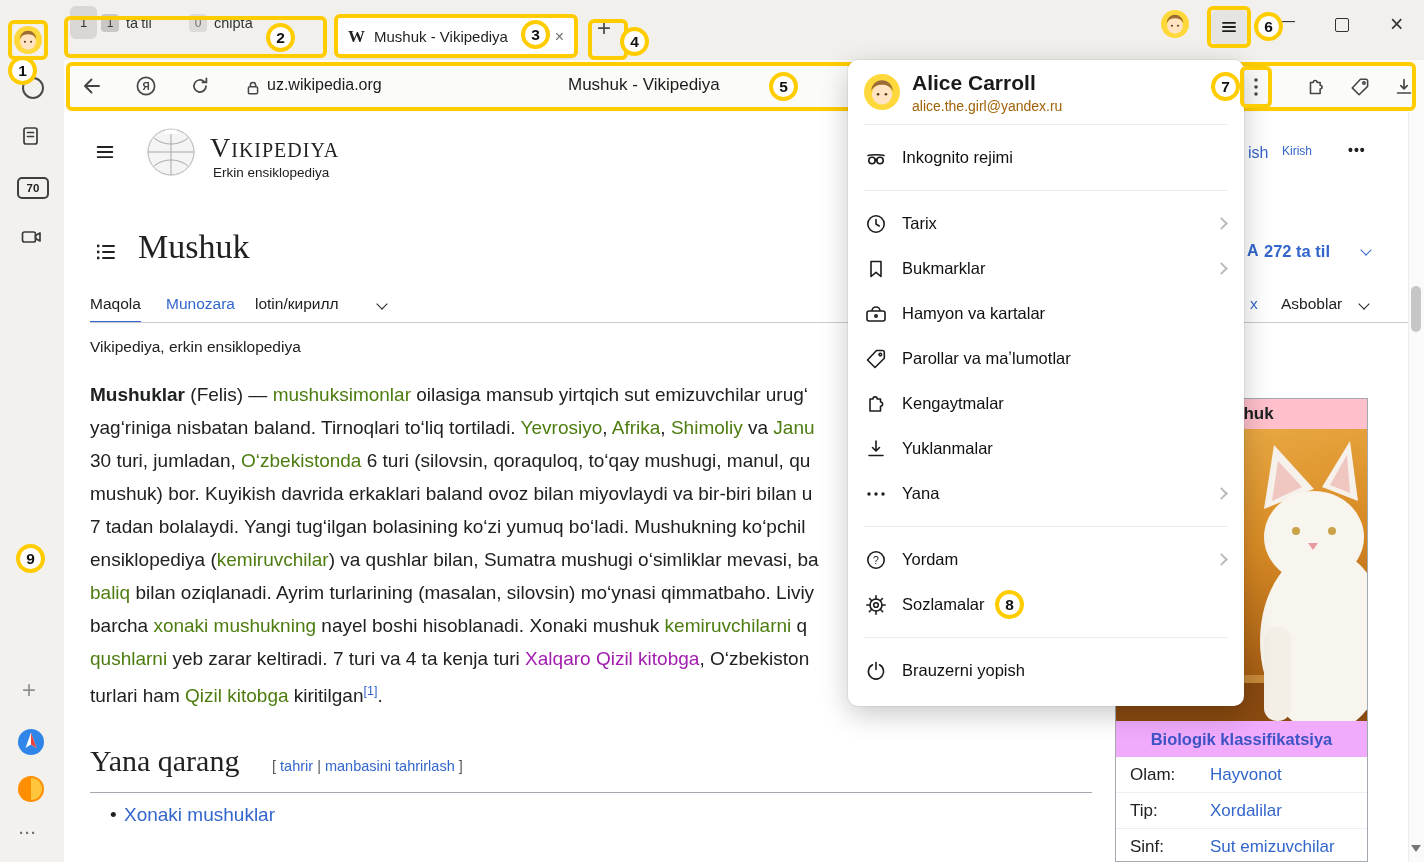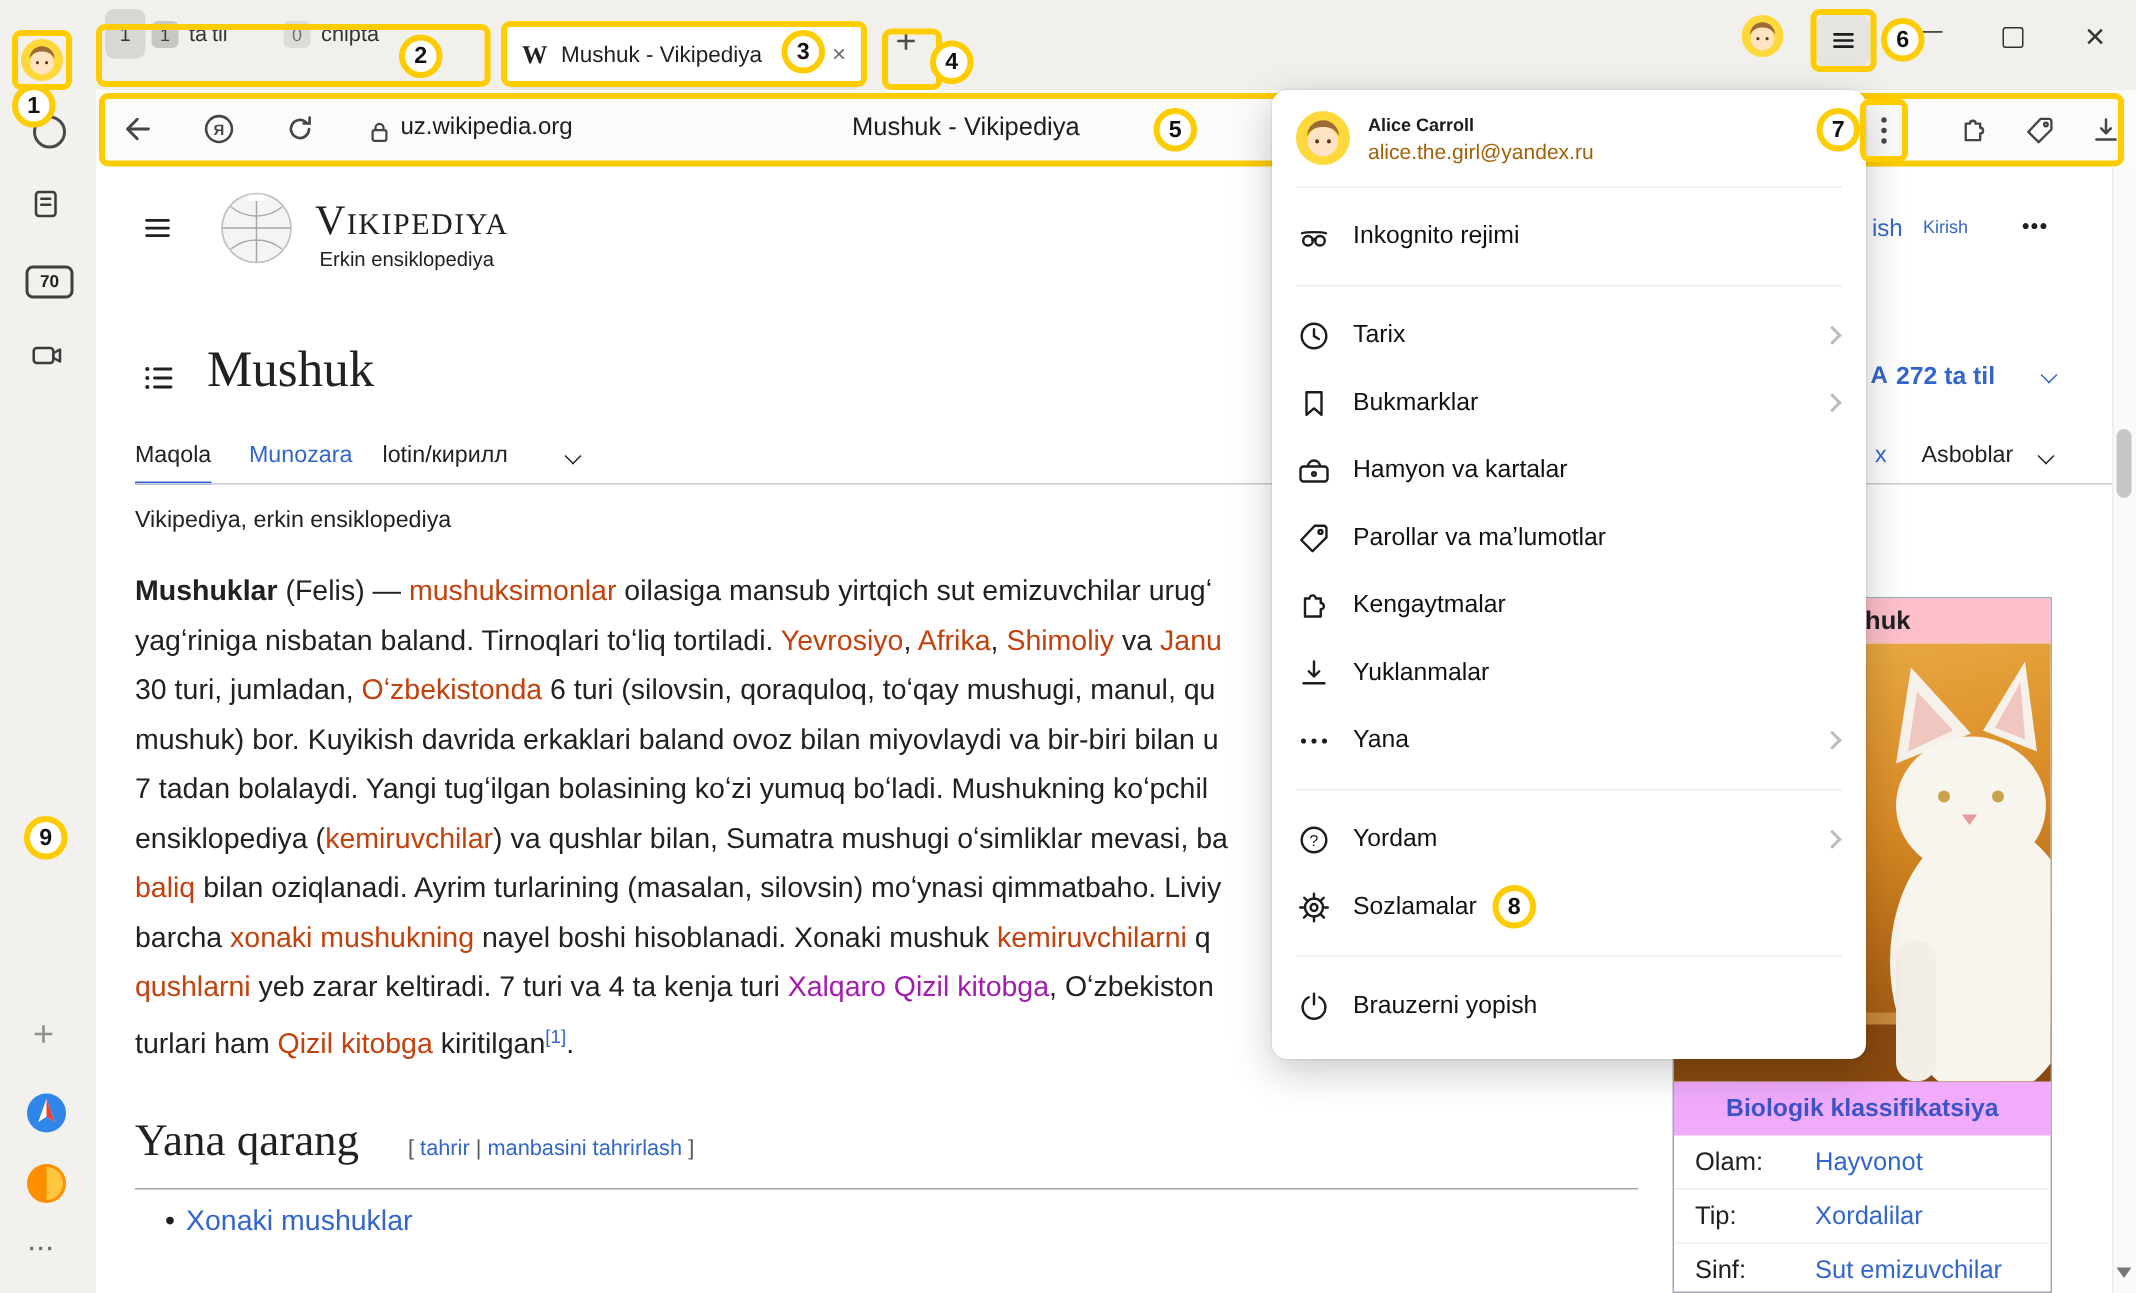--- a/index.html
+++ b/index.html
@@ -17,32 +17,32 @@
   .grp{display:flex;align-items:center;height:28px;}
   .grp .cnt{width:18px;height:18px;border-radius:4px;background:#c9c7c3;font-size:12px;color:#3c3c3c;display:flex;align-items:center;justify-content:center;}
   .grp .cnt.dim{background:#dddbd7;color:#6f6f6f;}
   .grp .glb{margin-left:7px;font-size:14.5px;color:#333;}
   .activetab{left:336px;top:15px;width:240px;height:43px;background:#fff;border-radius:8px;display:flex;align-items:center;padding:0 12px;box-sizing:border-box;box-shadow:0 1px 2px rgba(0,0,0,.08);}
   .menubtn{left:1211px;top:9px;width:36px;height:36px;background:#e6e4e0;border-radius:8px;display:flex;align-items:center;justify-content:center;}
   
   .menu-panel{left:848px;top:60px;width:396px;height:646px;background:#fff;border-radius:10px;
               box-shadow:0 8px 28px rgba(0,0,0,.22),0 0 0 1px rgba(0,0,0,.05);z-index:10;box-sizing:border-box;}
   .menu-header{height:64px;display:flex;align-items:center;gap:12px;padding:0 16px;box-sizing:border-box;}
-  .mh-name{font-size:12px;font-weight:bold;color:#1a1a1a;}
+  .mh-name{font-size:21px;font-weight:bold;color:#1a1a1a;}
   .mh-email{font-size:14px;color:#a16207;margin-top:3px;}
   .menu-div{height:1px;background:#ececec;margin:0 16px 10px;}
   .menu-div.mid{margin:10px 16px;}
   .menu-item{height:45px;display:flex;align-items:center;padding:0 18px 0 16px;}
   .mi-ic{width:24px;height:24px;margin-right:14px;display:flex;align-items:center;justify-content:center;}
   .mi-lb{font-size:16.5px;color:#111;}
   .mi-ch{width:7px;height:7px;border-top:2px solid #bbb;border-right:2px solid #bbb;transform:rotate(45deg);margin-left:auto;}
   
   .pline{white-space:pre;height:33px;line-height:33px;font-size:19px;color:#202122;}
   .b{font-weight:bold;}
-  .l{color:#c2410c;}
+  .l{color:#4d7c0f;}
   .r{color:#a21caf;}
   .sup{color:#3366cc;font-size:12.5px;vertical-align:super;}
   .chevd{display:inline-block;width:7px;height:7px;border-right:1.8px solid currentColor;border-bottom:1.8px solid currentColor;transform:rotate(45deg);}
   .infobox{left:1115px;top:398px;width:253px;height:464px;background:#fff;border:1px solid #a2a9b1;box-sizing:border-box;}
   .ib-title{height:30px;line-height:30px;background:#ffc0cb;text-align:center;font-weight:bold;font-size:17px;color:#202122;}
   .ib-img{height:292px;background:linear-gradient(165deg,#edb04a 0%,#d88a24 45%,#a96014 78%,#7a3f0c 100%);overflow:hidden;position:relative;}
   .ib-class{height:36px;line-height:36px;background:#f0abfc;text-align:center;font-weight:bold;font-size:16.5px;color:#3e53c6;}
   .ib-row{height:35px;line-height:35px;padding-left:14px;font-size:17px;border-top:1px solid #eceef1;}
   .ib-row .lab{display:inline-block;width:80px;color:#202122;}
   

